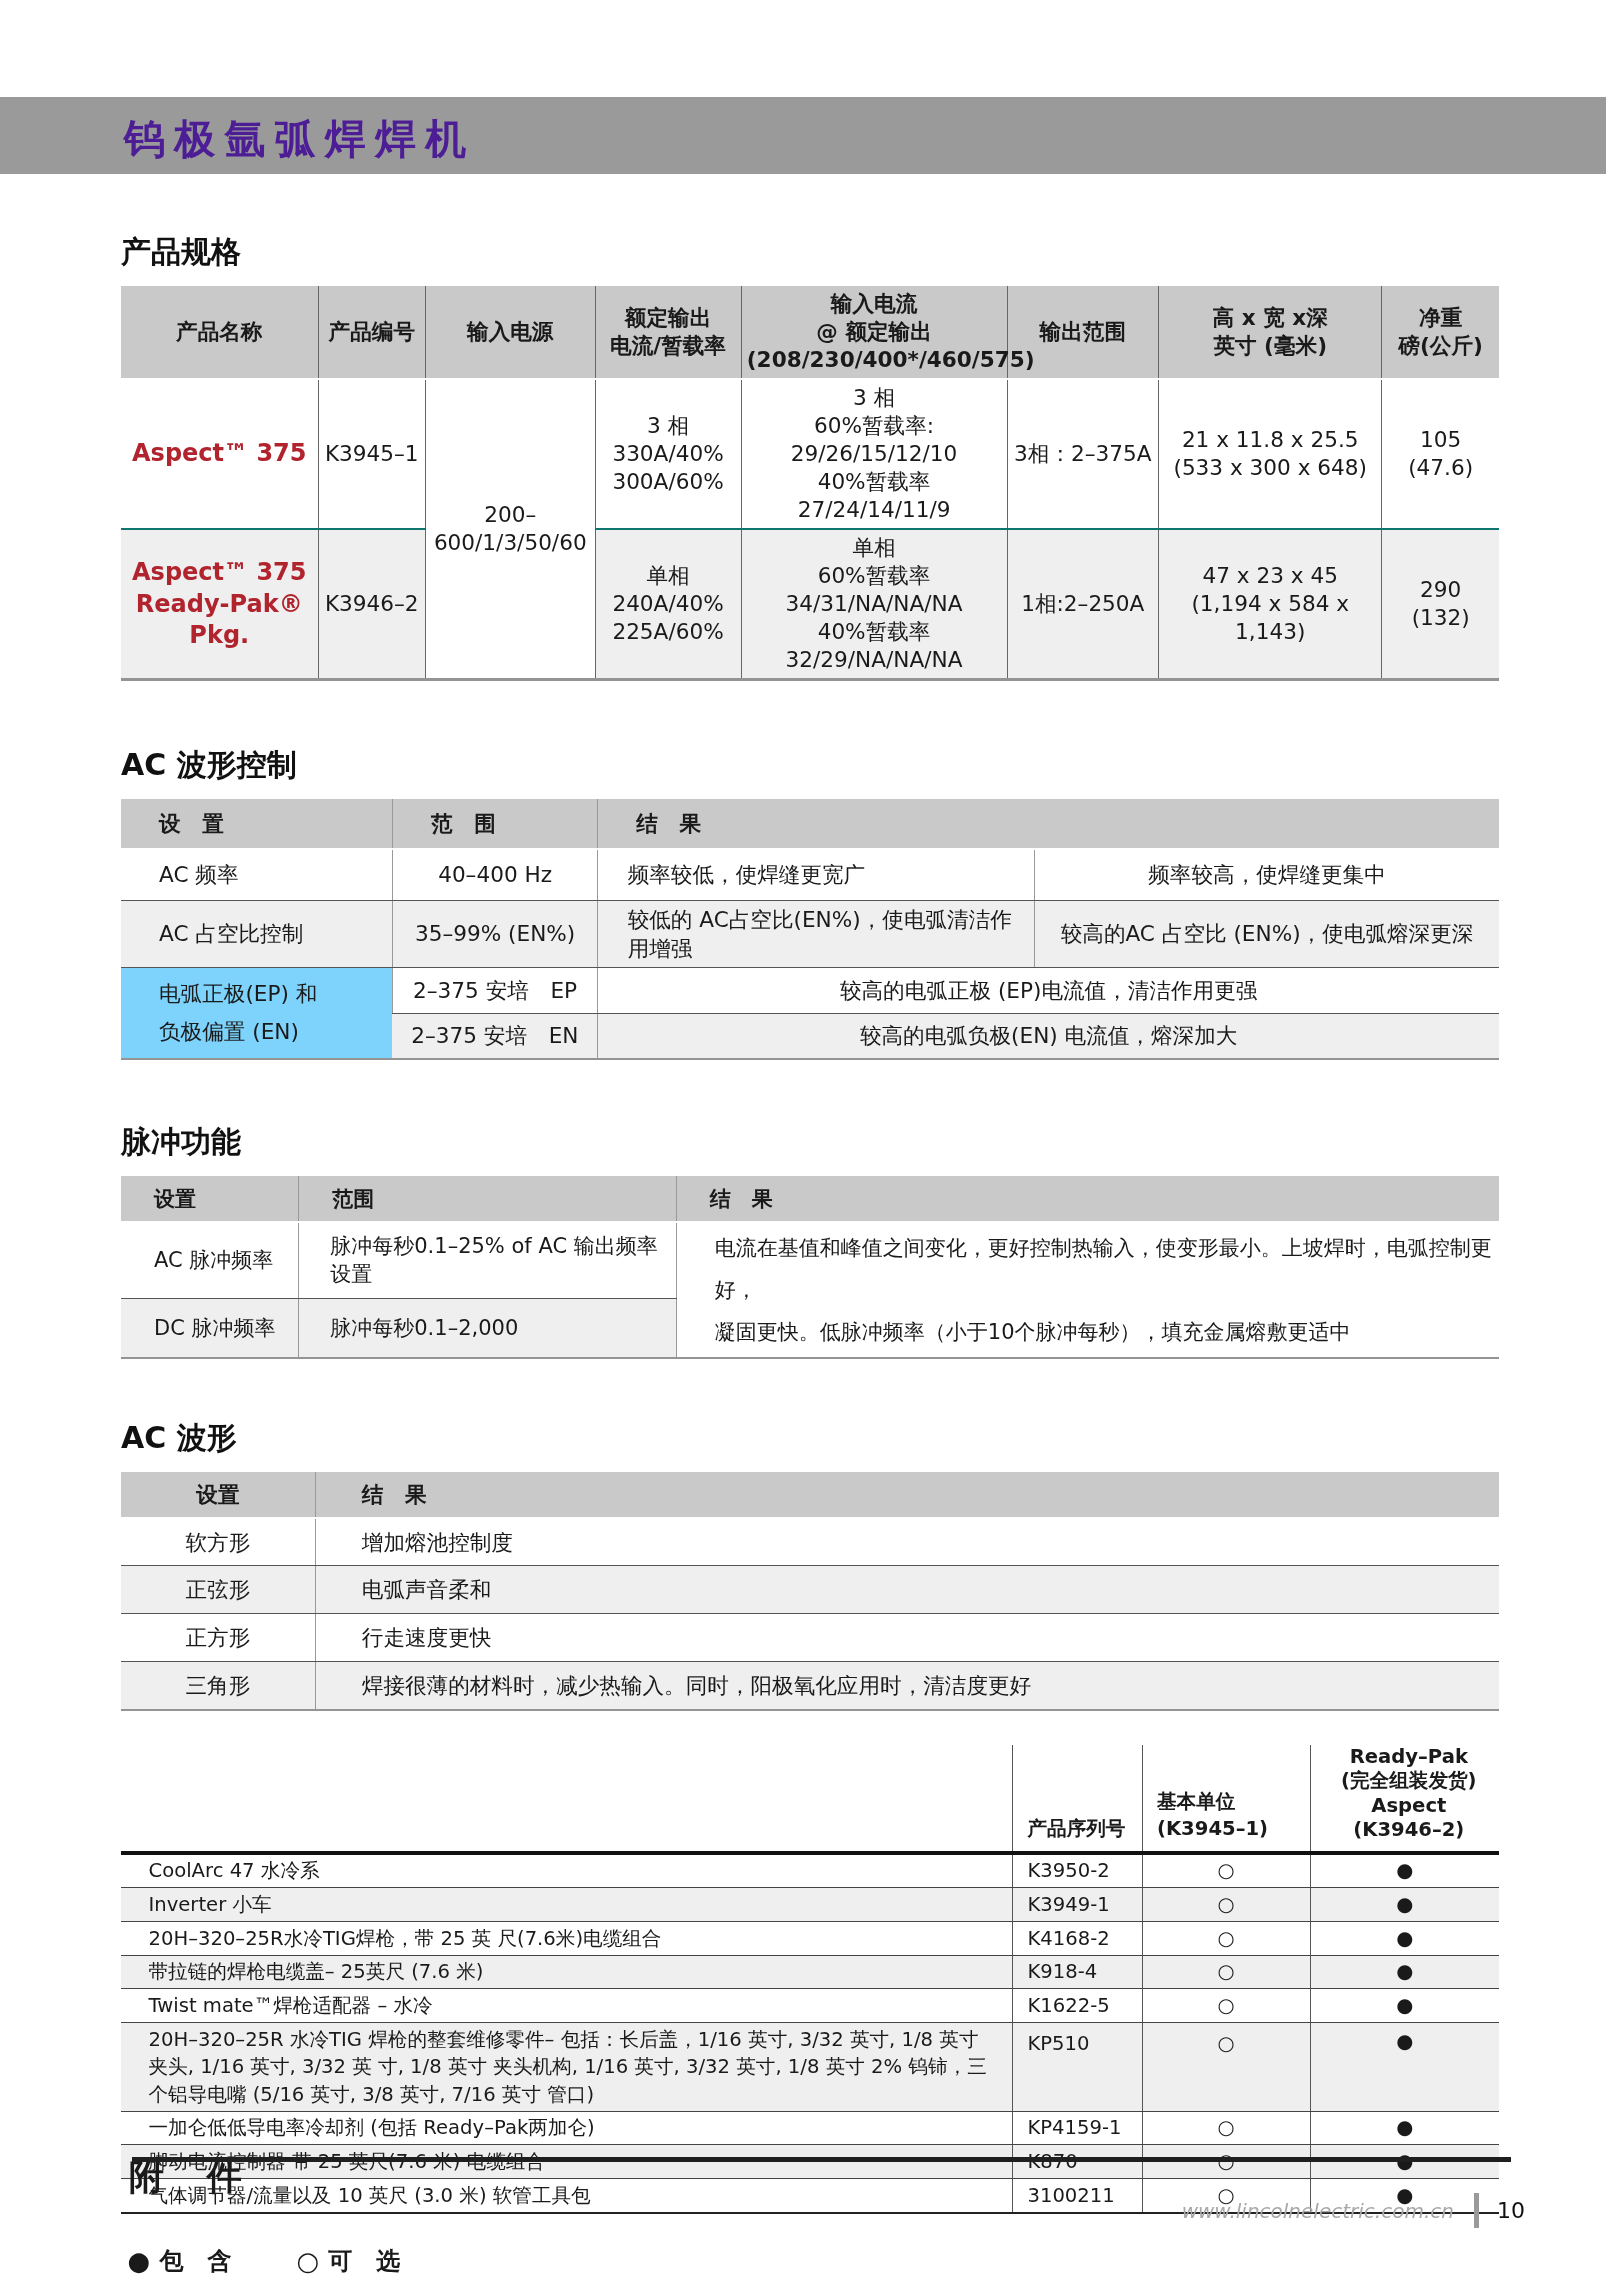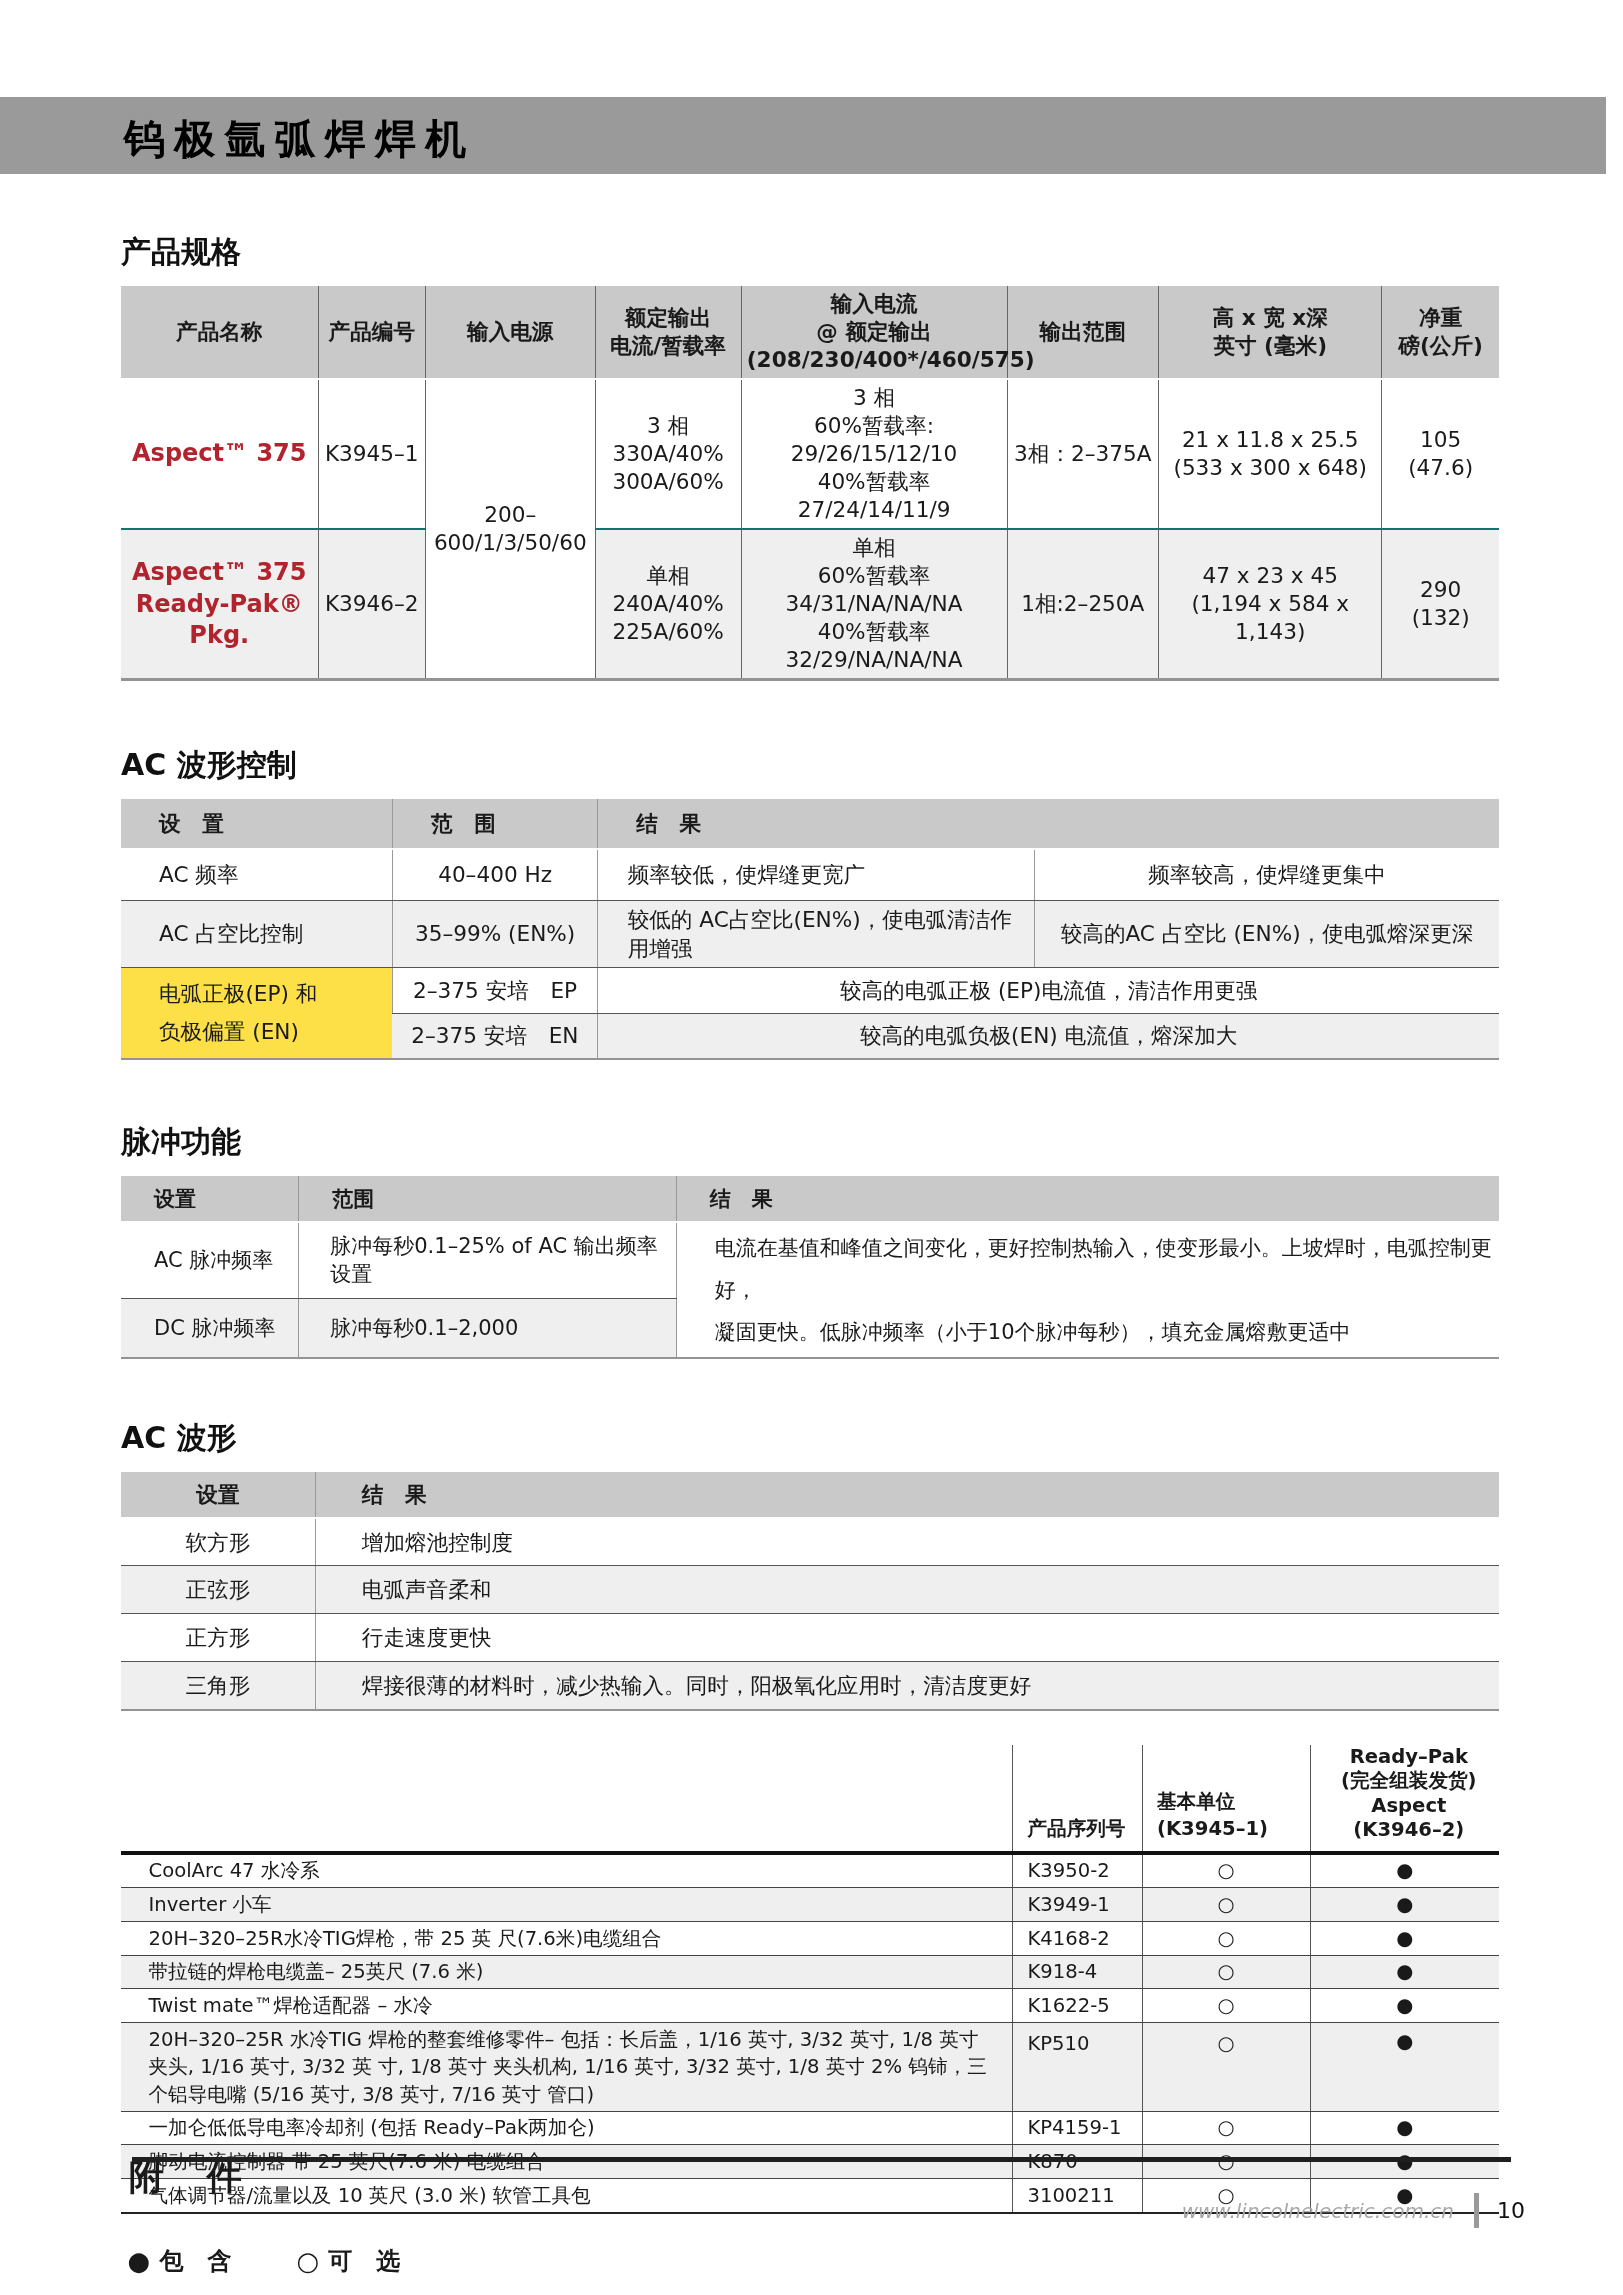--- a/index.html
+++ b/index.html
@@ -14,21 +14,21 @@
   
   .banner{
     margin-top:97px;
     margin-right:17px;
     height:77px;
     background:#9a9a9a;
     display:flex;align-items:center;
   }
   .banner h1{
     margin:8px 0 0 124px;
-    font-size:41px;font-weight:bold;color:#000000;
+    font-size:41px;font-weight:bold;color:#4c1d95;
     letter-spacing:9.2px;
   }
   
   .content{padding:0 121px;}
   .sec-heading{
     font-size:30px;font-weight:bold;color:#111;
     margin:0;
   }
   .h-specs{margin-top:58px;}
   .h-ac{margin-top:64px;}
@@ -53,21 +53,21 @@
   .acc th:first-child,.acc td:first-child{border-left:none;}
   .acc thead th{background:#c9c9c9;height:41px;font-weight:bold;text-align:left;padding-left:38px;border-bottom:2.6px solid #ffffff;}
   .acc tbody td{height:42px;border-bottom:1.3px solid #555;}
   .acc tbody tr:last-child td{border-bottom:none;}
   .acc .set{padding-left:38px;}
   .acc .rng{text-align:center;}
   .acc .res-l{padding-left:29.4px;}
   .acc .res-r{text-align:center;}
   .acc .res-span{text-align:center;}
   .acc .ep td{height:37px;}
-  .acc .setspan{background:#fde047;line-height:1.75;}
+  .acc .setspan{background:#7dd3fc;line-height:1.75;}
   
   .pulse{margin-top:13px;border-bottom:2px solid #949494;}
   .pulse th,.pulse td{border-left:1.3px solid #999;font-size:21px;}
   .pulse th:first-child,.pulse td:first-child{border-left:none;}
   .pulse thead th{background:#c9c9c9;height:37px;font-weight:bold;text-align:left;padding-left:33px;border-bottom:2.6px solid #ffffff;}
   .pulse tbody td{height:42px;border-bottom:1.3px solid #555;}
   .pulse tbody tr:last-child td{border-bottom:none;}
   .pulse .set{padding-left:33px;}
   .pulse .rng{padding-left:31px;}
   .pulse .res{background:#ffffff;padding-left:38px;line-height:2.0;}

